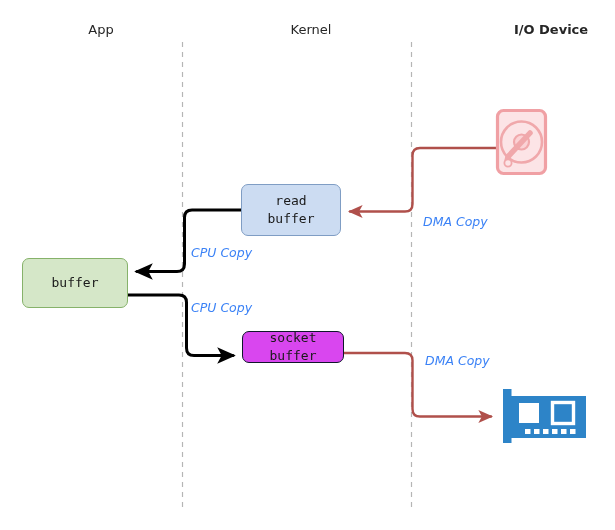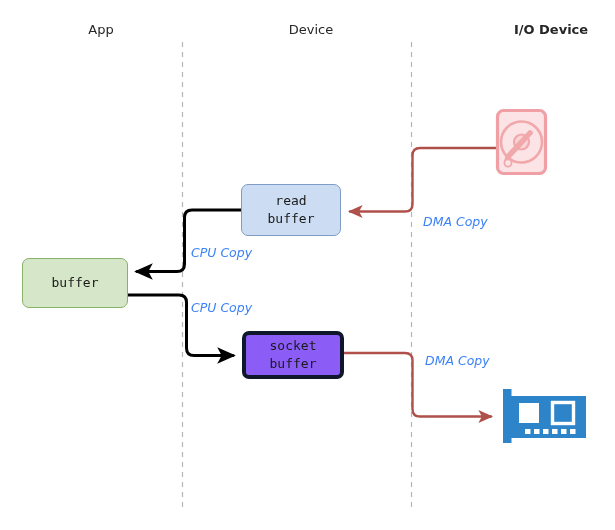--- a/index.html
+++ b/index.html
@@ -47,22 +47,22 @@
     font-size: 13px;
     line-height: 1.38;
     color: #1a1a1a;
     white-space: pre-line;
   }
   #box-read-buffer {
     left: 241px; top: 184px; width: 100px; height: 52px;
     background: #ccdcf2; border: 1px solid #7f9dc4;
   }
   #box-socket-buffer {
-    left: 242px; top: 331px; width: 102px; height: 48px;
-    background: #8b5cf6; border: 4px solid #0f172a;
+    left: 242px; top: 331px; width: 102px; height: 32px;
+    background: #d946ef; border: 1px solid #0f172a;
   }
   #box-app-buffer {
     left: 22px; top: 258px; width: 106px; height: 50px;
     background: #d5e7c8; border: 1px solid #86b26a;
   }
 
   .edge-label {
     position: absolute;
     font-family: "DejaVu Sans", sans-serif;
     font-style: italic;
@@ -119,21 +119,21 @@
         <rect x="534" y="429" width="5.5" height="5"></rect>
         <rect x="543" y="429" width="5.5" height="5"></rect>
         <rect x="552" y="429" width="5.5" height="5"></rect>
         <rect x="561" y="429" width="5.5" height="5"></rect>
         <rect x="570" y="429" width="5.5" height="5"></rect>
       </g>
     </g>
   </svg>
 
   <div class="col-header" id="header-app">App</div>
-  <div class="col-header" id="header-kernel">Device</div>
+  <div class="col-header" id="header-kernel">Kernel</div>
   <div class="col-header" id="header-io">I/O Device</div>
 
   <div class="node-box" id="box-read-buffer">read
 buffer</div>
   <div class="node-box" id="box-socket-buffer">socket
 buffer</div>
   <div class="node-box" id="box-app-buffer">buffer</div>
 
   <div class="edge-label" id="label-cpu-copy-1">CPU Copy</div>
   <div class="edge-label" id="label-cpu-copy-2">CPU Copy</div>

